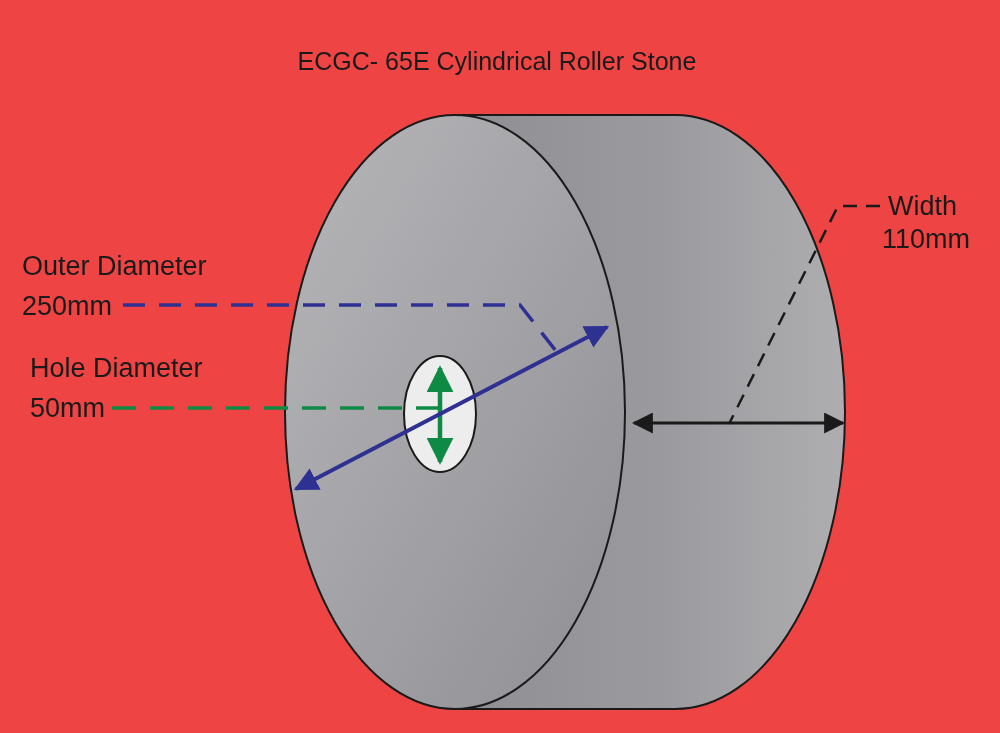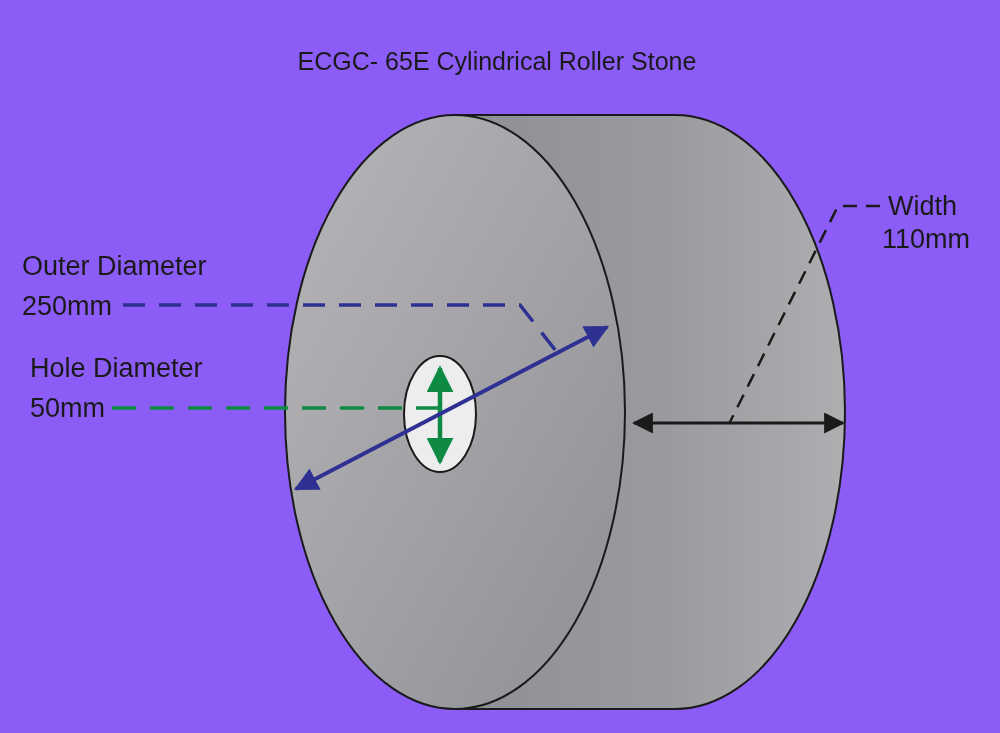--- a/index.html
+++ b/index.html
@@ -4,21 +4,21 @@
 <style>
   html, body {
     margin: 0;
     padding: 0;
     background: #ffffff;
   }
   .stage {
     position: relative;
     width: 1000px;
     height: 733px;
-    background: #8b5cf6;
+    background: #ef4444;
     overflow: hidden;
     font-family: "Liberation Sans", sans-serif;
   }
   svg { display: block; }
   text {
     font-family: "Liberation Sans", sans-serif;
     fill: #1a1a1a;
   }
   .title-text { font-size: 25px; }
   .label-text { font-size: 27px; }

